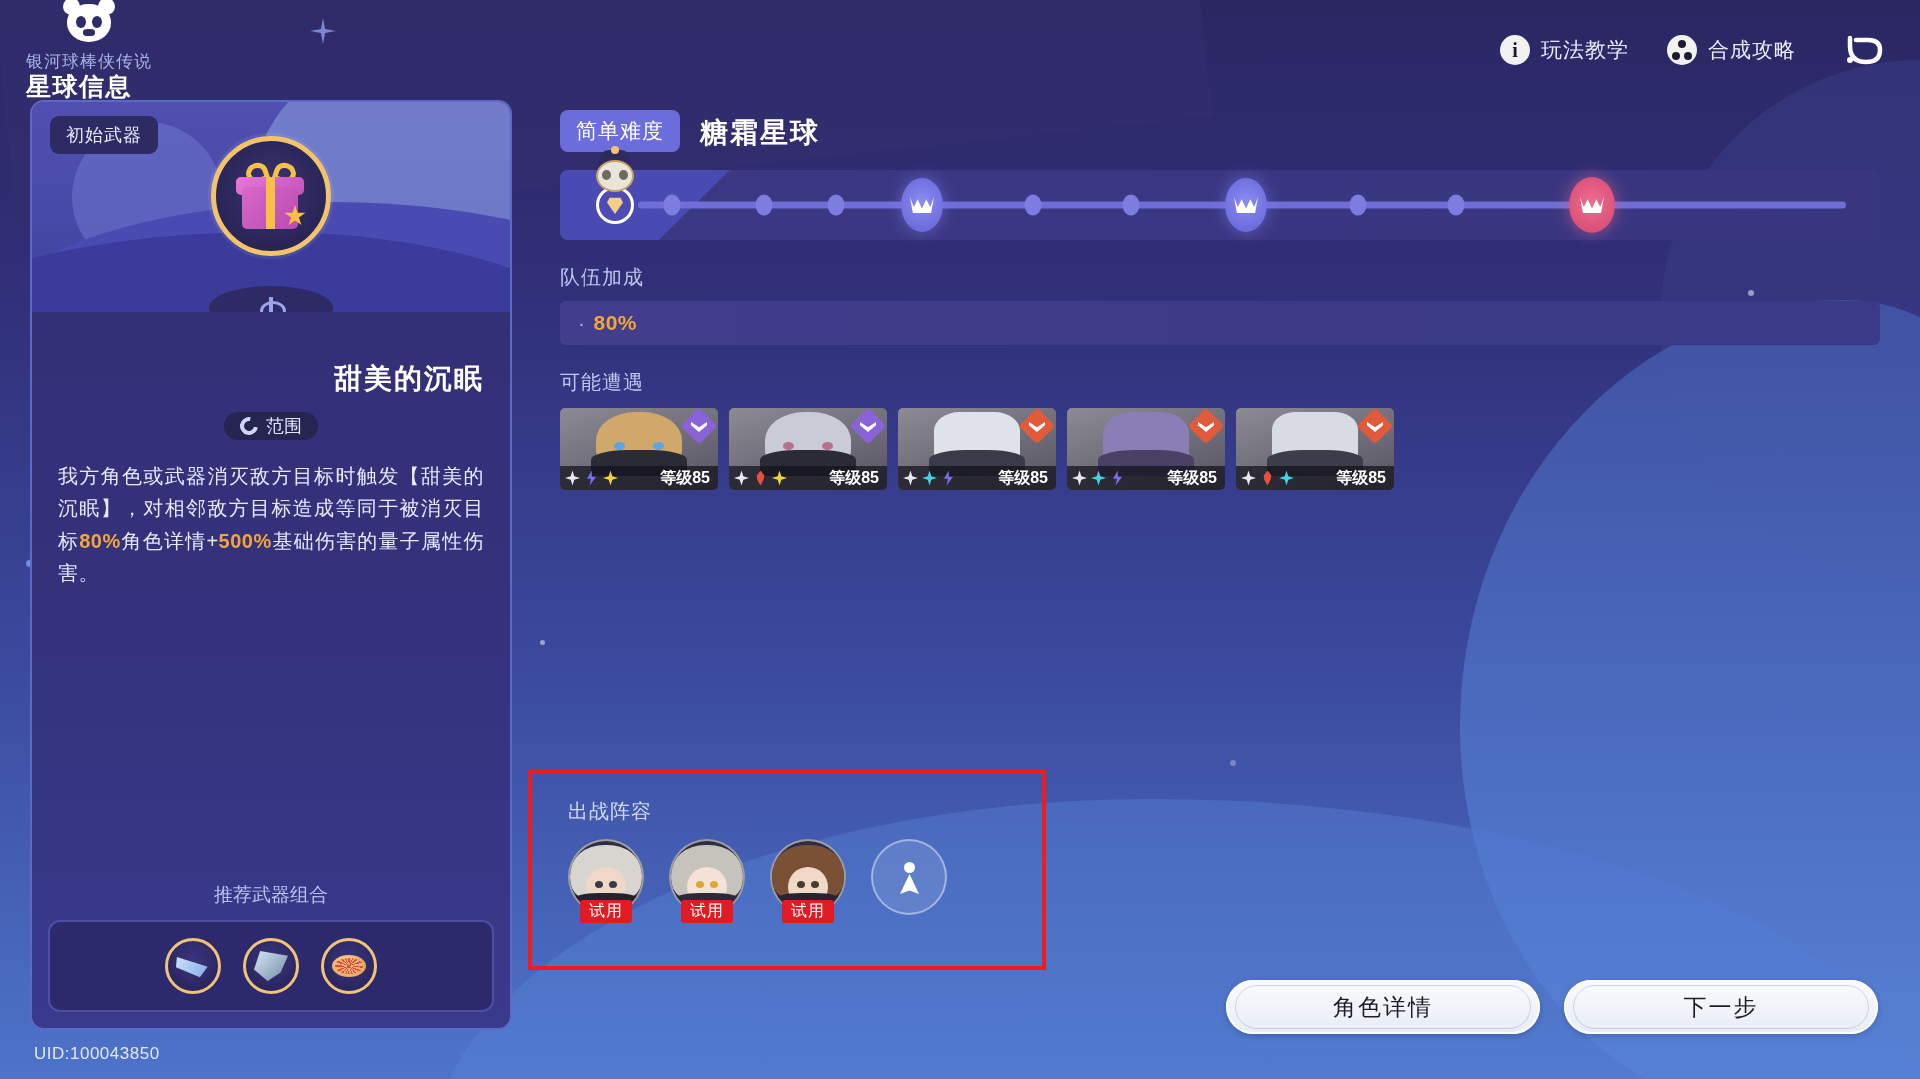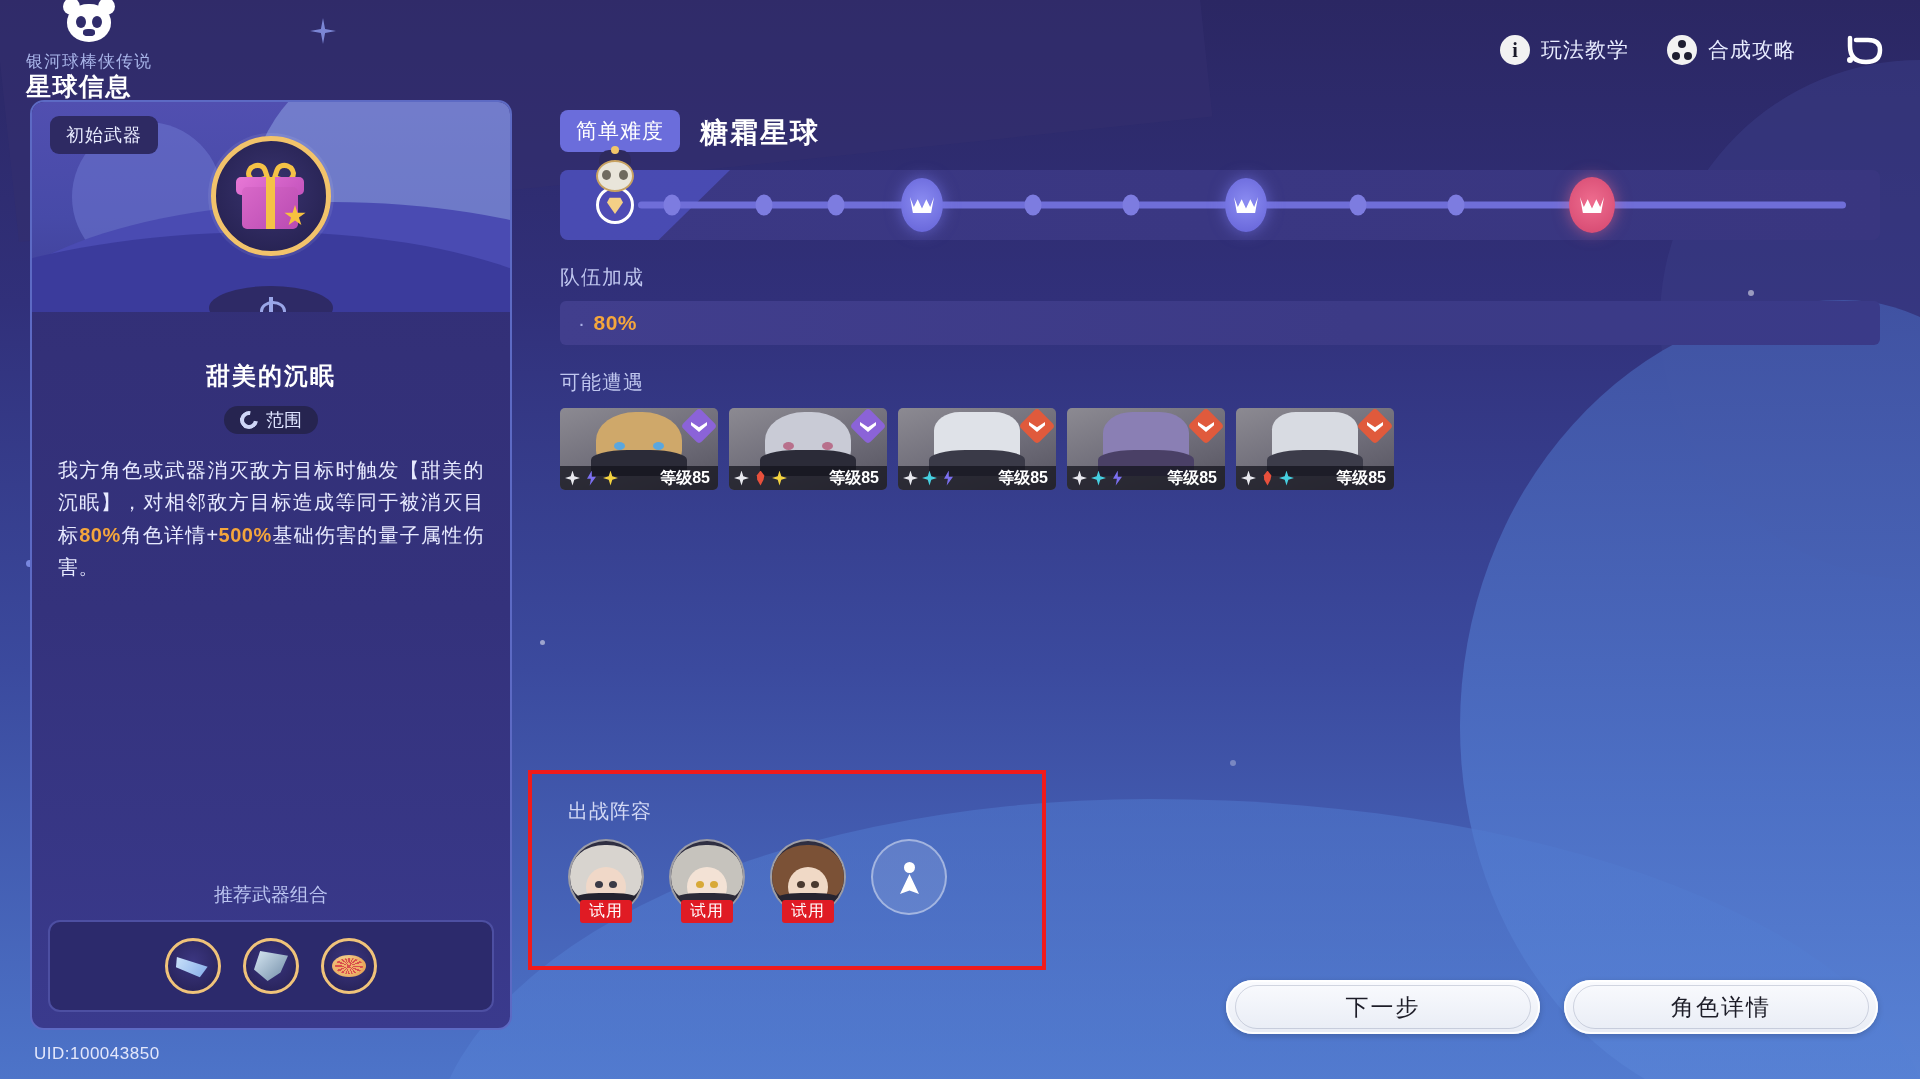--- a/index.html
+++ b/index.html
@@ -188,21 +188,21 @@
   .wp-pedestal .rune::after {
     content: ""; position: absolute; left: 0; top: 4px; width: 20px; height: 14px;
     border: 3px solid #9aa6e8; border-radius: 50%; clip-path: inset(0 0 0 0);
   }
 
   .wp-body { padding: 34px 26px 0; position: relative; }
   .lv-row { display: flex; align-items: center; gap: 14px; }
   .lv-row .rule { flex: 1; height: 1px; background: rgba(255,255,255,.28); }
   .lv-text { font-size: 26px; color: #fff; }
   .wp-name {
-    text-align: center; font-size: 24px; color: #fff; font-weight: bold;
+    text-align: right; font-size: 28px; color: #fff; font-weight: bold;
     margin-top: 14px; letter-spacing: 2px;
   }
   .tag-row { display: flex; justify-content: center; margin-top: 14px; }
   .tag-range {
     background: #262450; color: #dfe4ff; font-size: 18px;
     padding: 2px 16px; border-radius: 16px;
     display: flex; align-items: center; gap: 8px;
   }
   .tag-range .gicon {
     width: 18px; height: 18px; border-radius: 50%;
@@ -764,15 +764,15 @@
         <div class="empty-slot">
           <span class="person"></span>
         </div>
       </div>
 
     </div>
   </div>
 </div>
 
 <div class="bottom-btns">
+  <div class="pill">角色详情</div>
   <div class="pill">下一步</div>
-  <div class="pill">角色详情</div>
 </div>
 
 </body></html>

